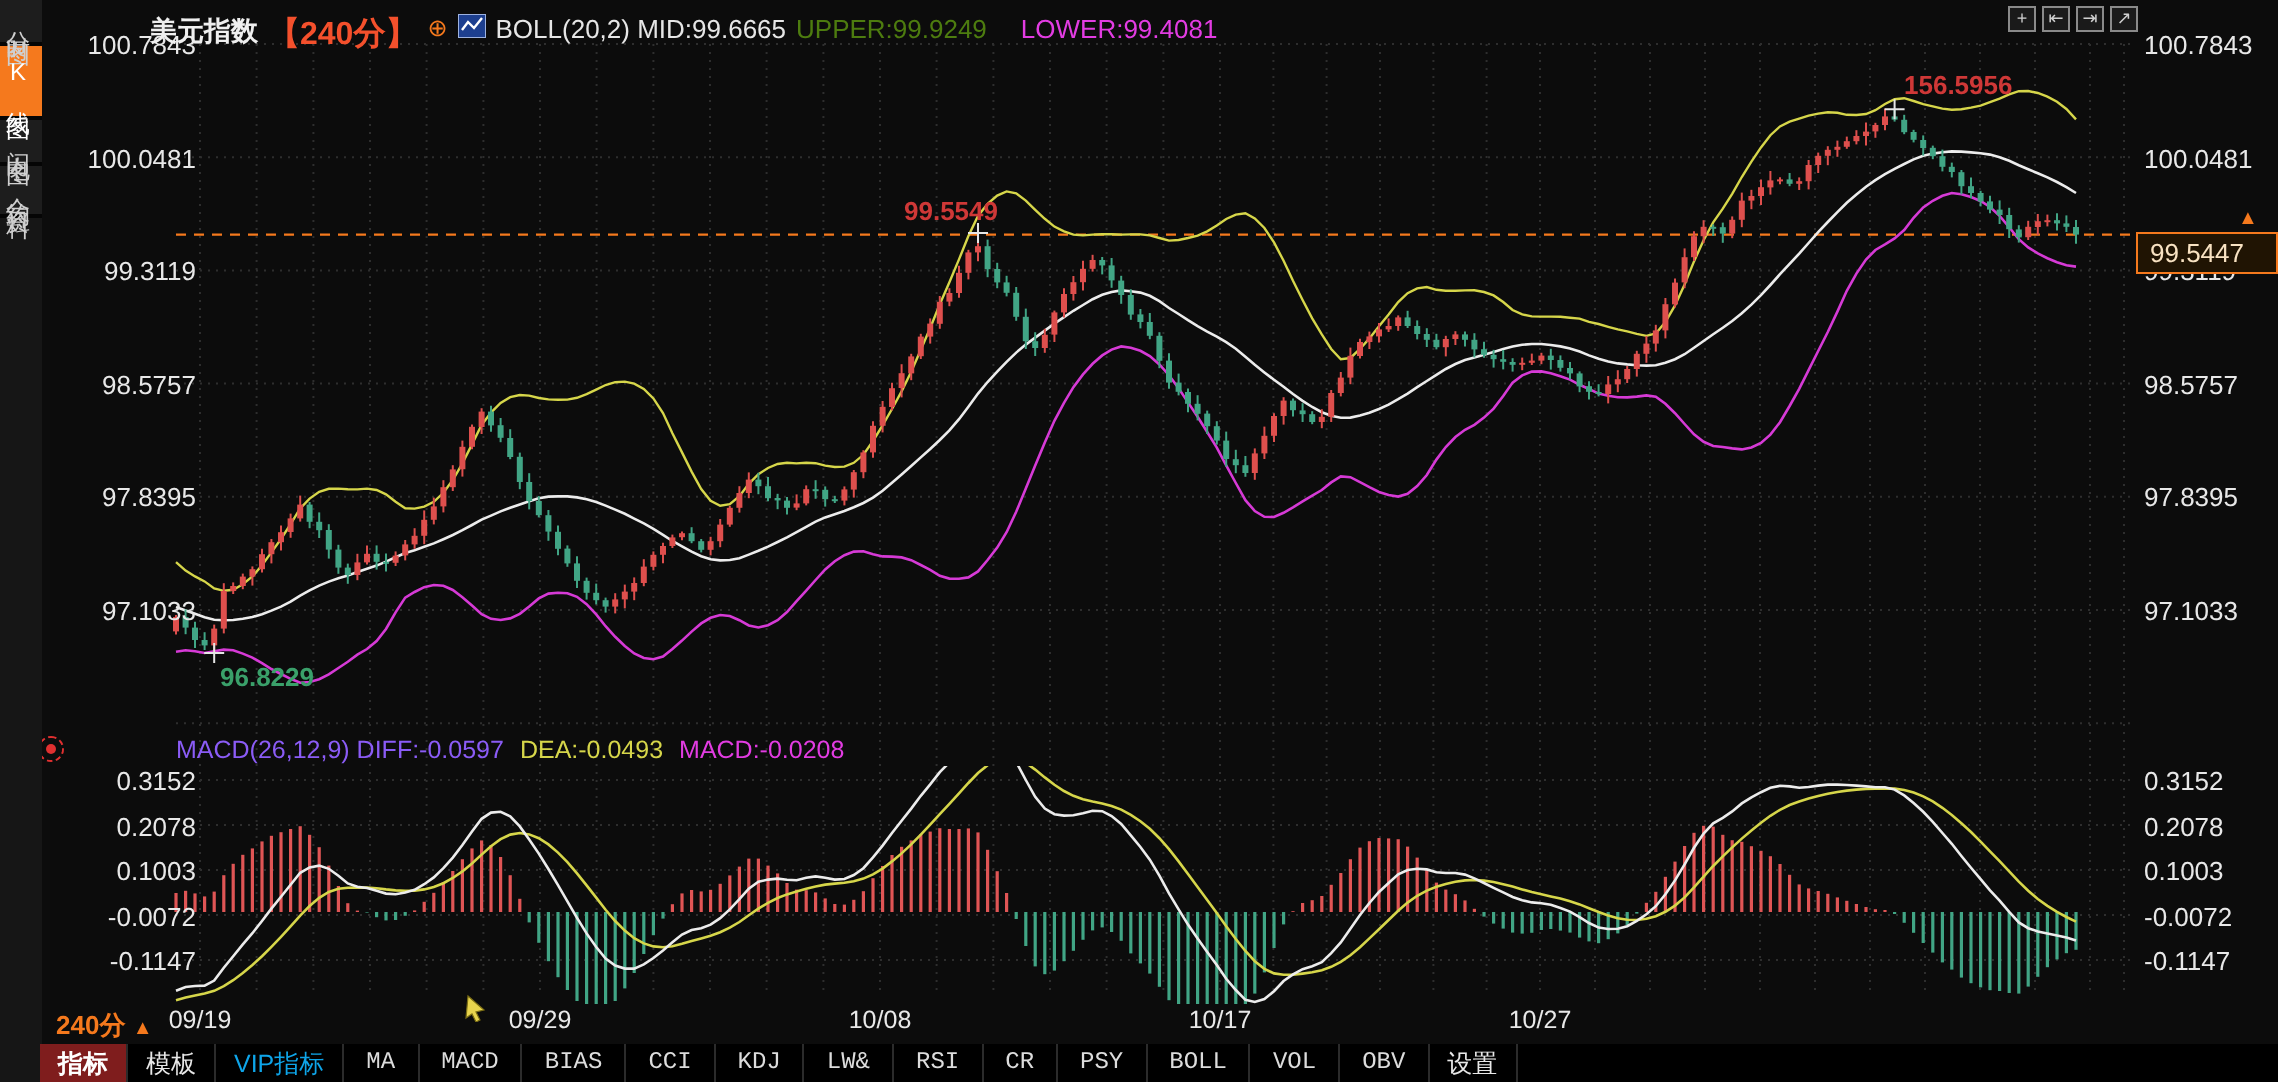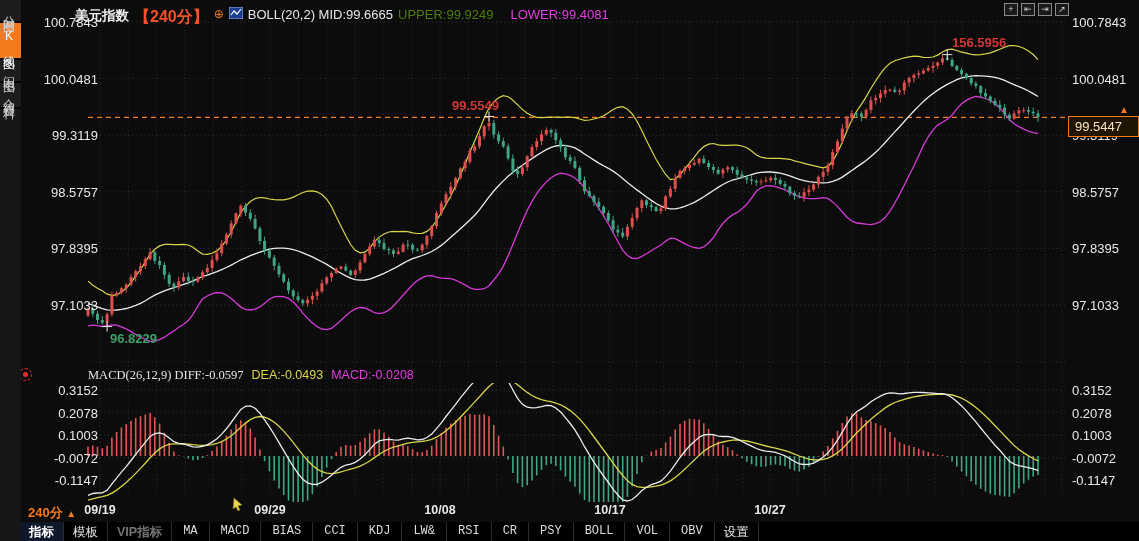--- a/index.html
+++ b/index.html
@@ -36,50 +36,50 @@
   .mini-chart-icon{ display:inline-block; width:14px; height:12px; }
 
   .topbar-icons { position:absolute; left:1004px; top:3px; z-index:6; display:flex; gap:3px; }
   .tb-icon { width:14px; height:13px; border:1px solid #8a8a8a; background:#1a1a1a; color:#cfcfcf;
      font-size:9px; line-height:11px; text-align:center; cursor:pointer; }
 
   .axis-label { position:absolute; width:76px; font-size:13px; color:#e8e8e8; z-index:3; }
   .axis-label.left { left:22px; text-align:right; }
   .axis-label.right { left:1072px; text-align:left; }
 
-  .date-label { position:absolute; top:503px; width:60px; text-align:center; font-size:12.5px; font-weight:bold; color:#e8e8e8; z-index:3;}
+  .date-label { position:absolute; top:503px; width:60px; text-align:center; font-size:12.5px; font-weight:normal; color:#e8e8e8; z-index:3;}
 
   .ann { position:absolute; z-index:4; font-size:13px; font-weight:bold; white-space:nowrap; }
   .ann.red { color:#cf3837; }
   .ann.green { color:#3aa06a; }
 
   .price-tag { position:absolute; left:1068px; top:116px; width:71px; height:21px; z-index:7;
      background:#201403; border:1px solid #f5791d; color:#f8e2c2; font-size:13px;
      line-height:19px; padding-left:6px; }
   .tag-arrow { position:absolute; left:1119px; top:104px; color:#f5791d; font-size:10px; z-index:8;}
 
   .macd-hdr { position:absolute; left:88px; top:368px; z-index:4; font-size:12.5px; white-space:nowrap; display:flex; gap:8px;}
-  .macd-hdr .t { color:#e5e5e5;font-family:Liberation Serif, serif; }
+  .macd-hdr .t { color:#8b5cf6; }
   .macd-hdr .dea { color:#d6d64a; }
   .macd-hdr .mac { color:#e23ce2; }
   .alert-icon { position:absolute; left:19px; top:368px; width:13px; height:13px; z-index:4;
      border:1px dashed #e03030; border-radius:50%; }
   .alert-icon::after{ content:""; position:absolute; left:3px; top:3px; width:5px; height:5px; background:#e03030; border-radius:50%;}
 
   .period-ctl { position:absolute; left:28px; top:504px; z-index:4; color:#f5791d; font-weight:bold; font-size:13px; cursor:pointer;}
   .period-ctl .arr { font-size:10px; }
   .draw-cursor { position:absolute; left:232px; top:497px; z-index:4; }
 
   .toolbar { position:absolute; left:20px; top:522px; width:1119px; height:19px; background:#000;
      display:flex; align-items:stretch; z-index:6; }
   .tool-item { font-size:12px; color:#e8e8e8; padding:2px 9px 0 9px; cursor:pointer; border-right:1px solid #2b2b2b; white-space:nowrap;}
   .tool-item.cjk { font-size:12.5px; }
   .tool-item.mono { font-family:"Liberation Mono","DejaVu Sans Mono",monospace; font-size:12px; color:#dcdcdc; padding:2px 11px 0 11px;}
-  .tool-item.active { background:#0f172a; color:#fff; font-weight:bold; }
-  .tool-item.vip { color:#737373; font-weight:bold;text-align:center; }
+  .tool-item.active { background:#7f1d1d; color:#fff; font-weight:bold; }
+  .tool-item.vip { color:#0ea5e9; font-weight:normal;text-align:center; }
 
   .watermark { position:absolute; left:1002px; top:484px; z-index:5; font-size:33px;
      color:rgba(225,225,225,0.92); letter-spacing:2px; }
 </style>
 </head>
 <body>
 
 <div id="stage">
 
   <div class="sidebar" id="sidebar">

